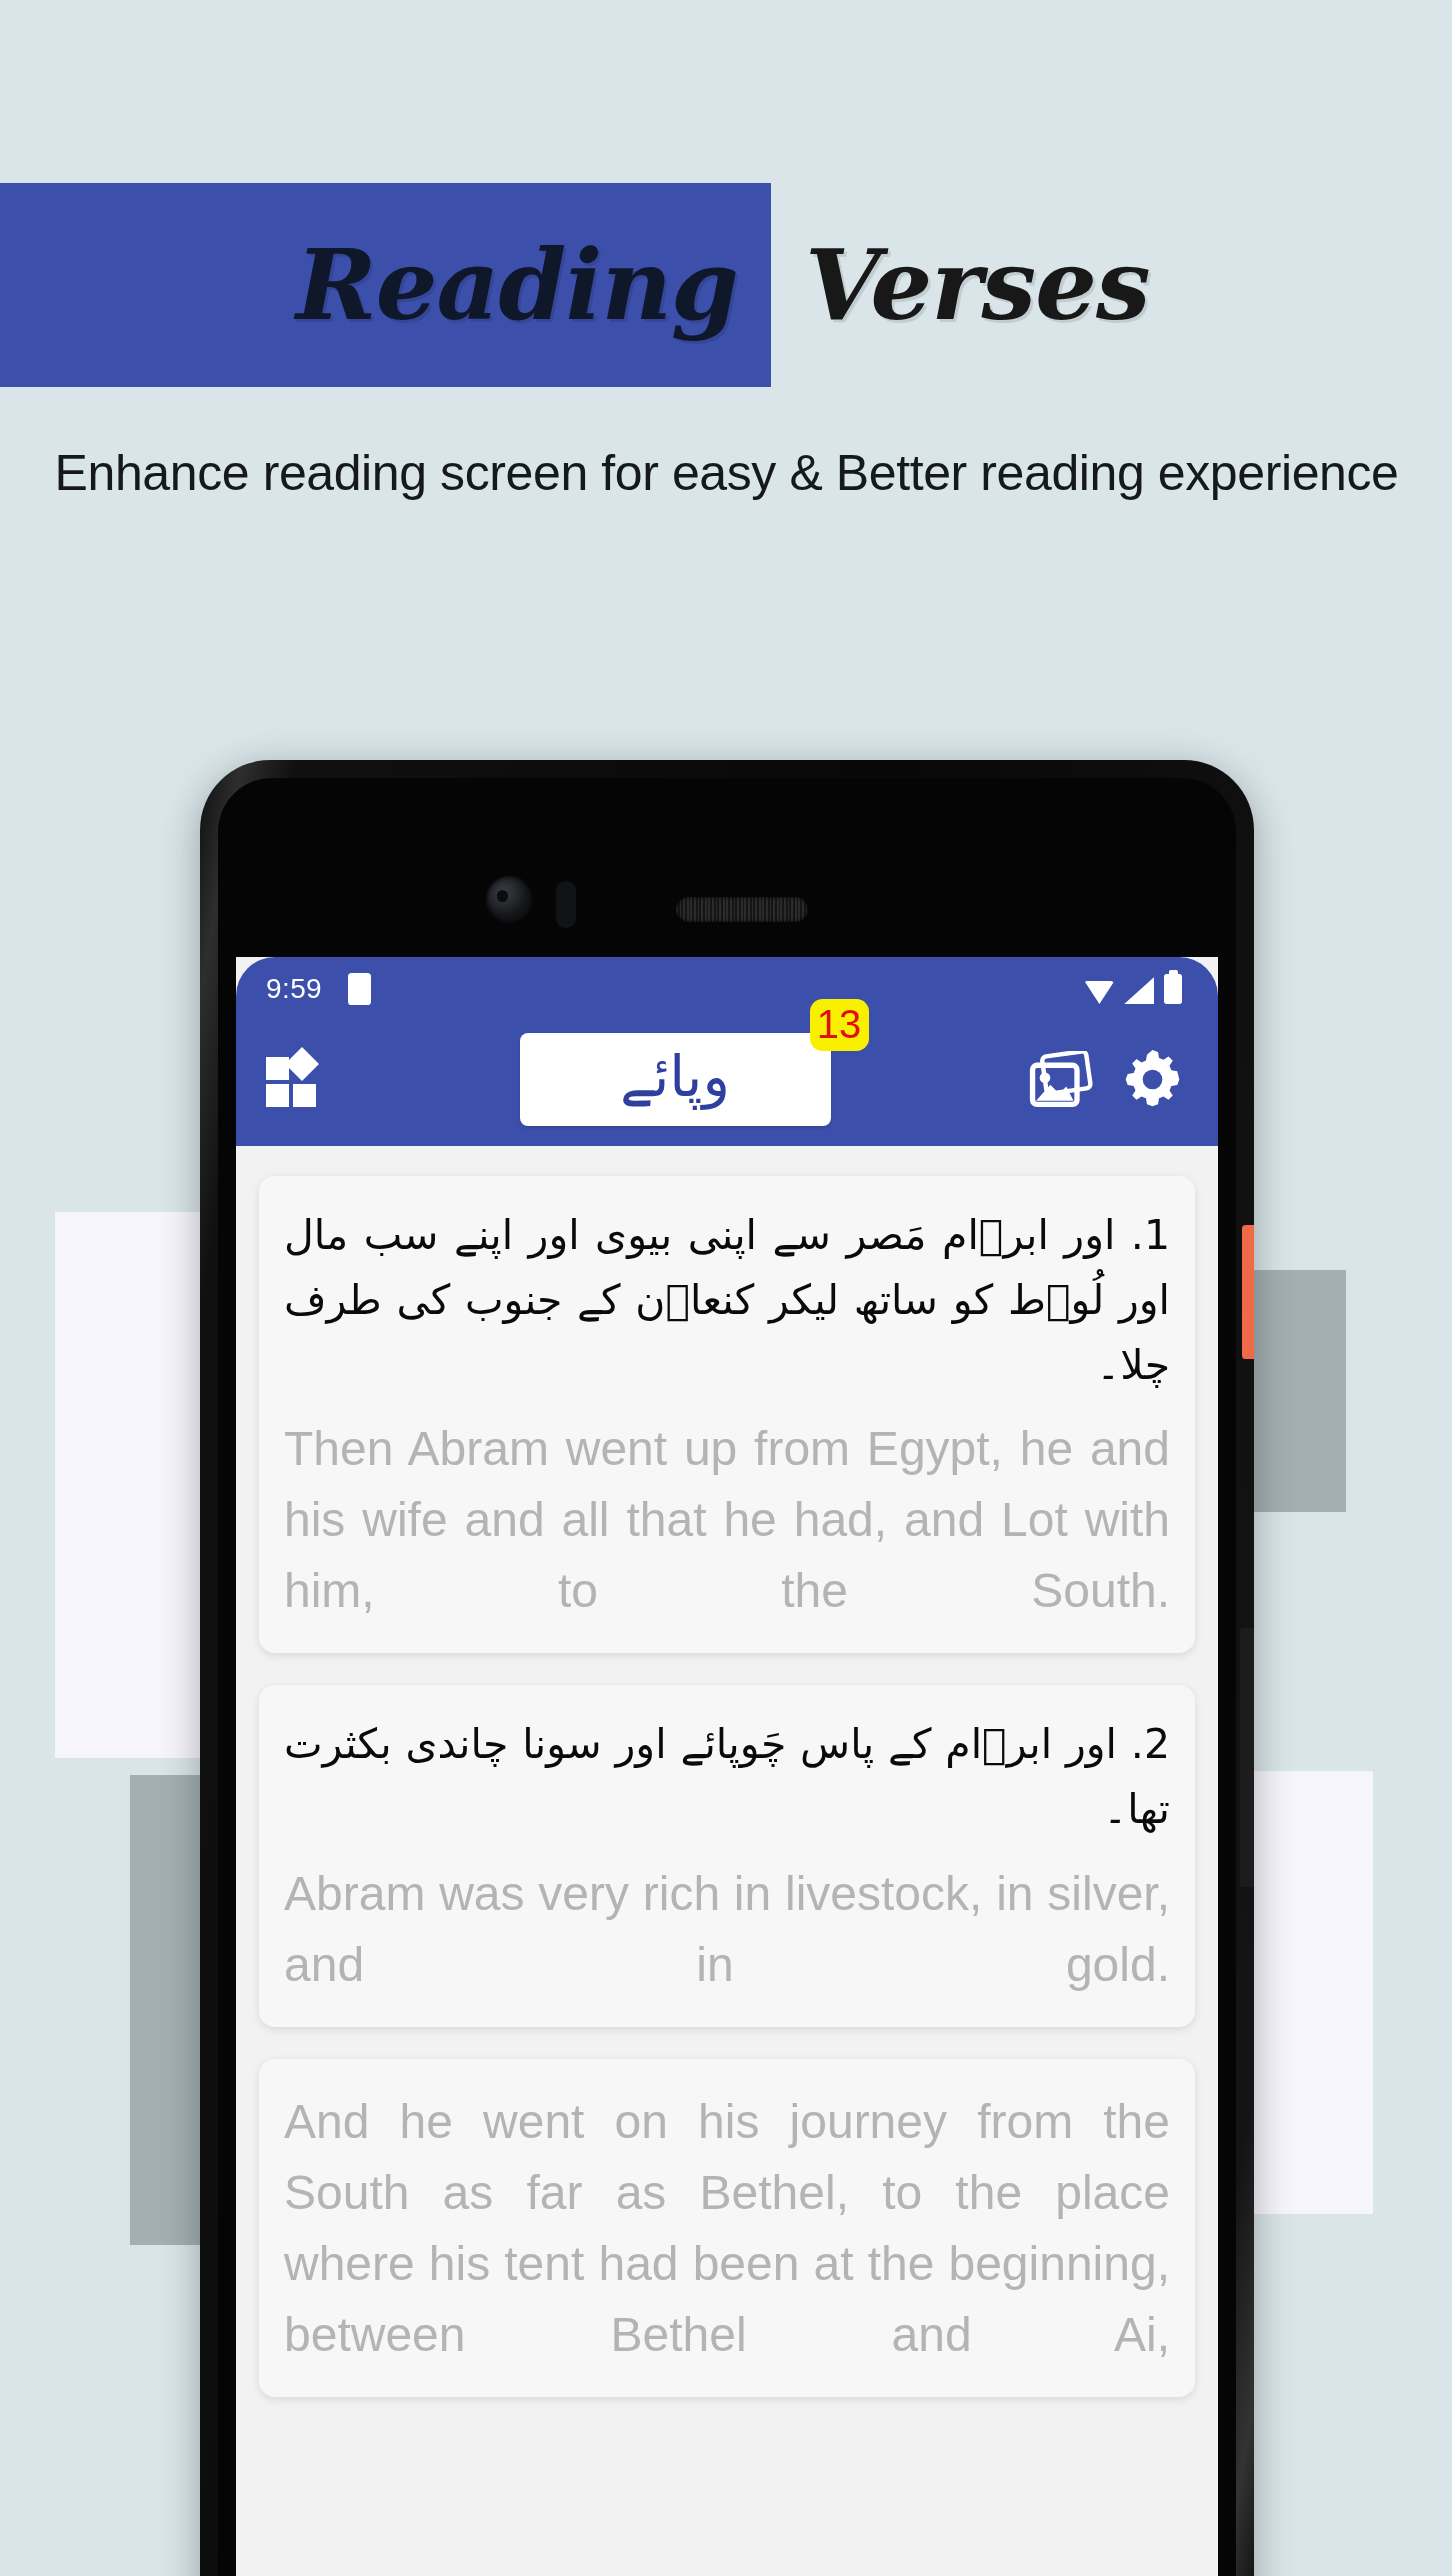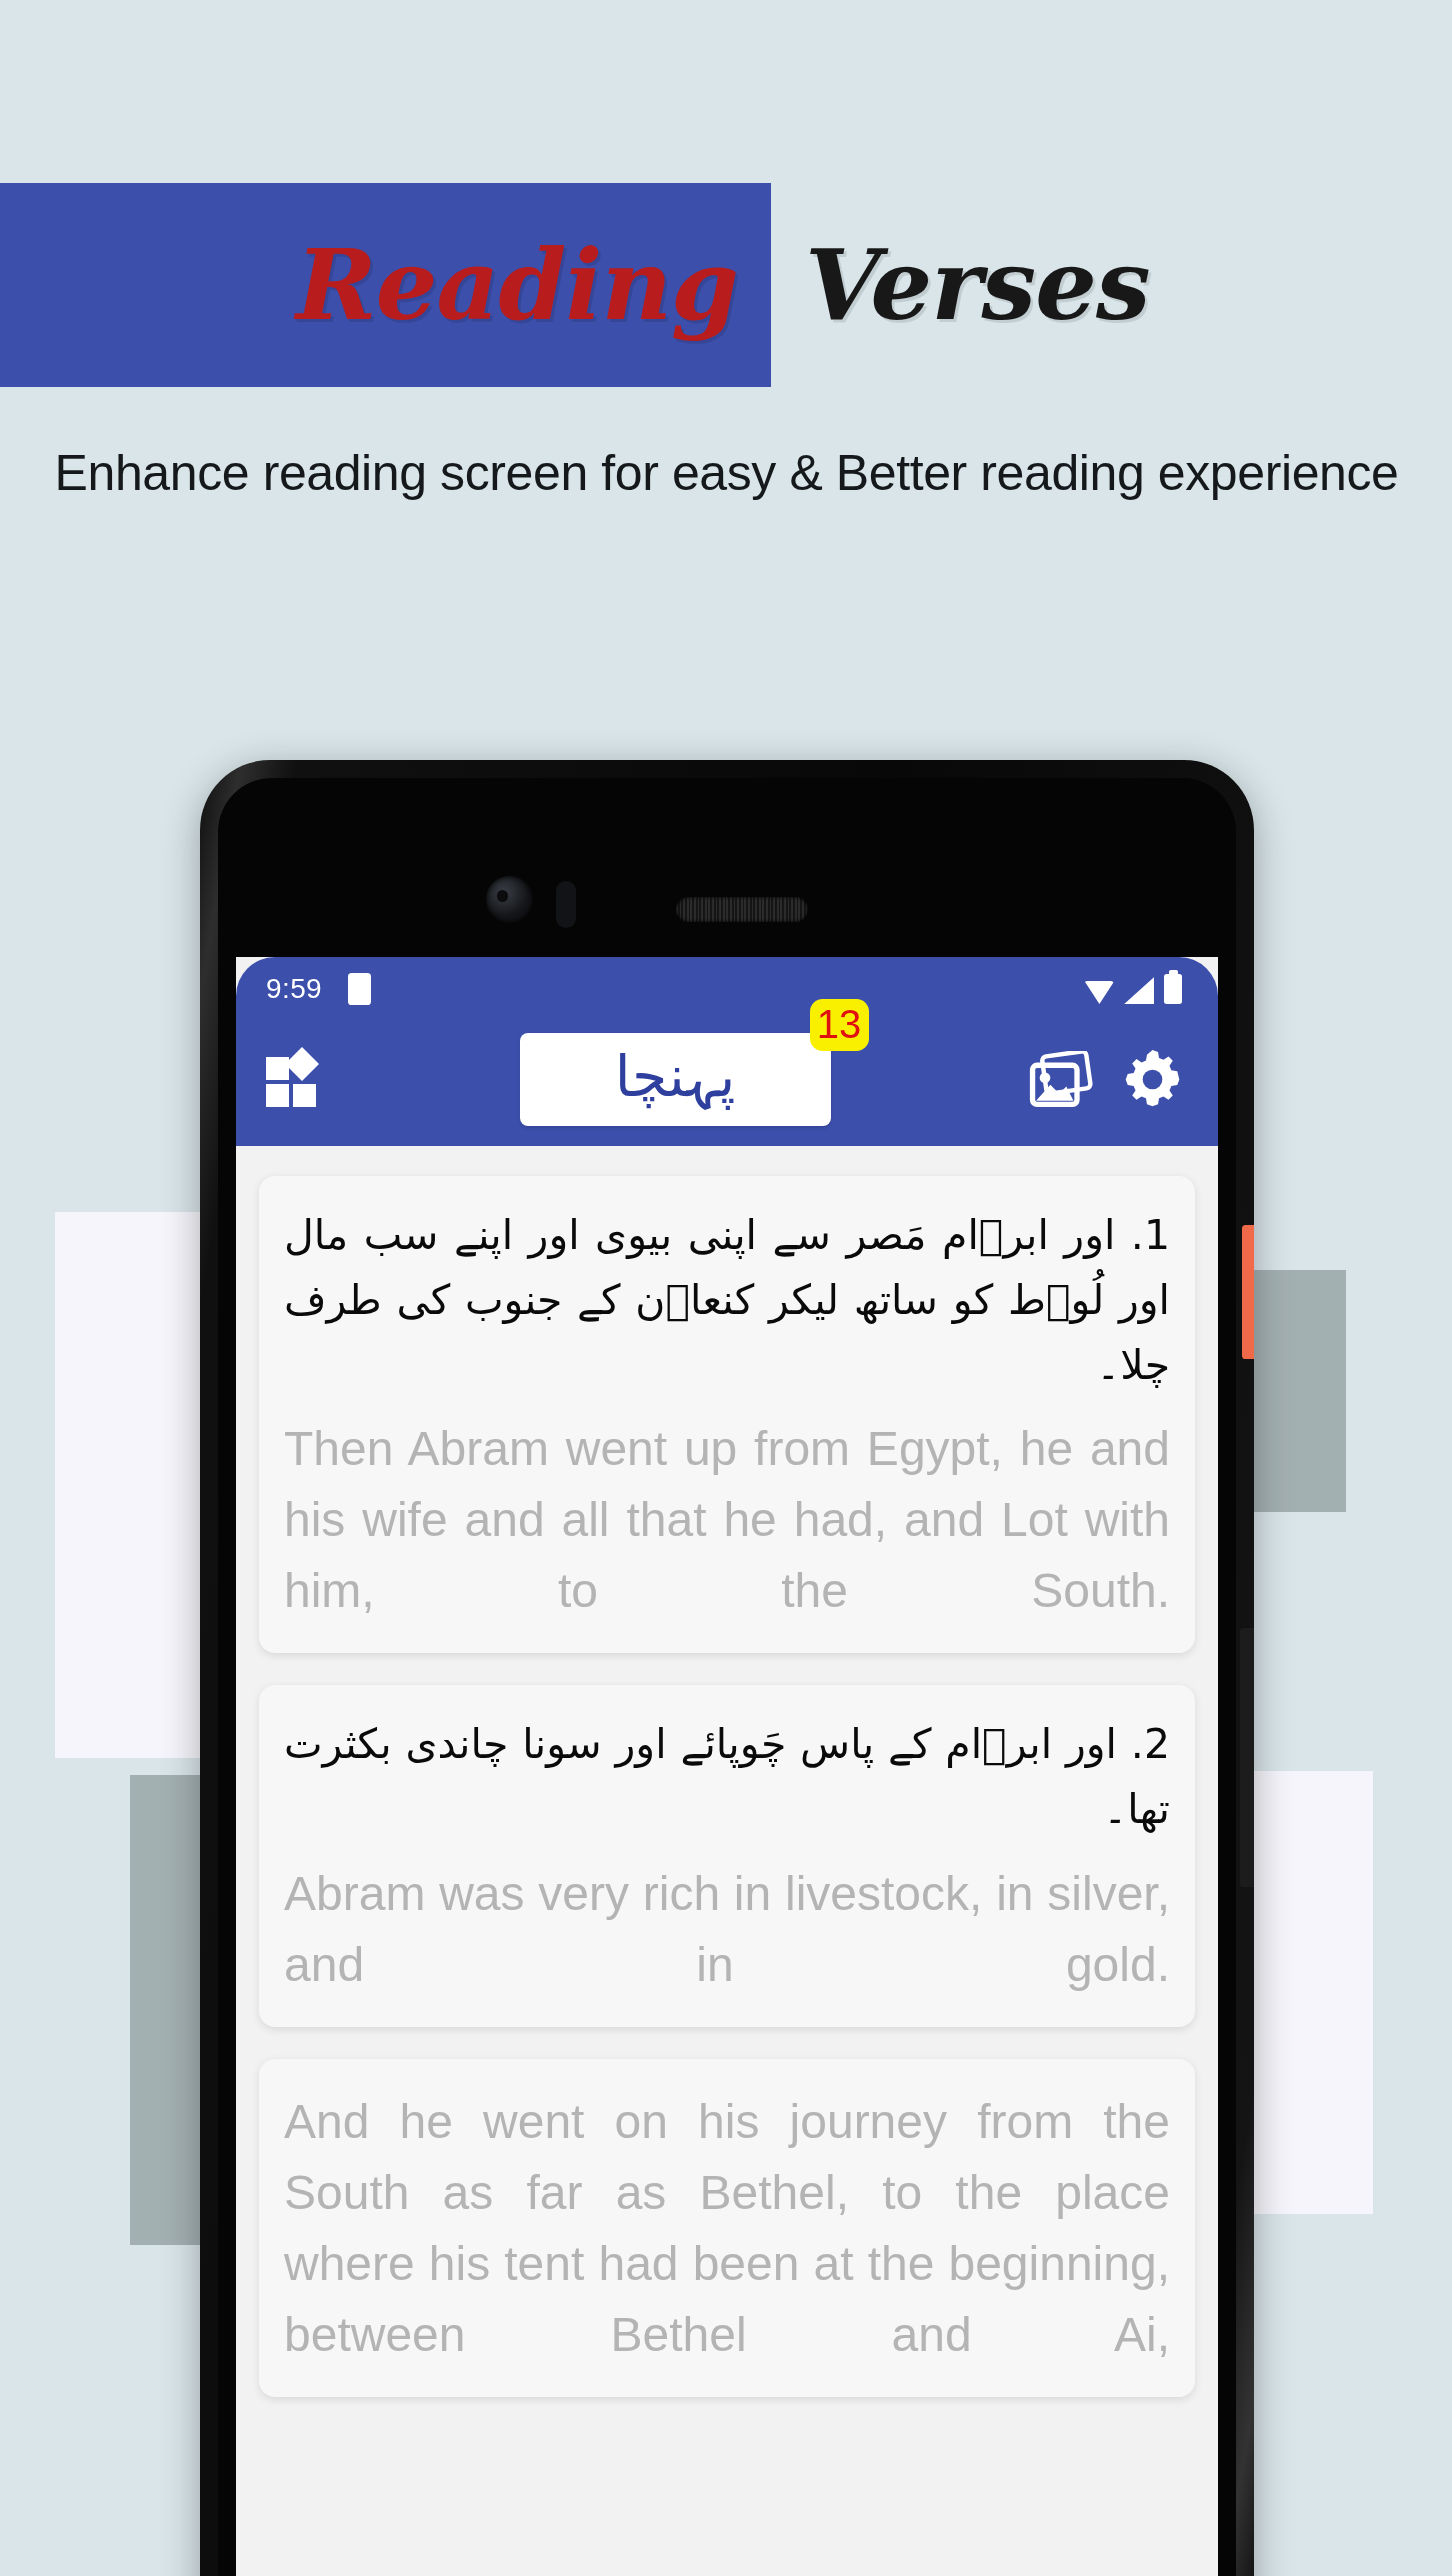--- a/index.html
+++ b/index.html
@@ -49,21 +49,21 @@
   .promo-word {
     font-family: "DejaVu Serif", serif;
     font-size: 97px;
     font-weight: 700;
     font-style: italic;
     letter-spacing: -0.9px;
     line-height: 1;
     position: relative;
     text-shadow: 2.7px 2.7px 0 rgba(0,0,0,0.10);
   }
-  .promo-word.w-reading { color: #b91c1c; margin-left: -7.2px;}
+  .promo-word.w-reading { color: #0f172a; margin-left: -7.2px;}
   .promo-word.w-verses  { color: #181818; }
 
   .promo-sub {
     position: absolute;
     top: 438px;
     left: 0;
     width: 100%;
     text-align: center;
     font-size: 50px;
     line-height: 1.42;
@@ -334,21 +334,21 @@
 
           <div class="icon-dashboard">
             <i class="sq1"></i>
               <i class="sq2"></i>
               <i class="sq3"></i>
               <i class="dia"></i>
           </div>
 
           <div class="title-chip-holder">
             <div class="title-chip">
-              <span>پہنچا</span>
+              <span>وپائے</span>
               <div class="badge">13</div>
             </div>
           </div>
 
           <div class="appbar-actions">
             <span class="icon-gallery">
               <svg viewBox="0 0 72 64" width="64" height="57" aria-hidden="true">
                 <rect x="17" y="3" width="50" height="42" rx="5" ry="5" fill="none" stroke="#ffffff" stroke-width="5" transform="rotate(-8 42 24)"></rect>
                 <rect x="4" y="16" width="50" height="44" rx="5" ry="5" fill="none" stroke="#ffffff" stroke-width="6"></rect>
                 <circle cx="18" cy="30" r="6" fill="#ffffff"></circle>

